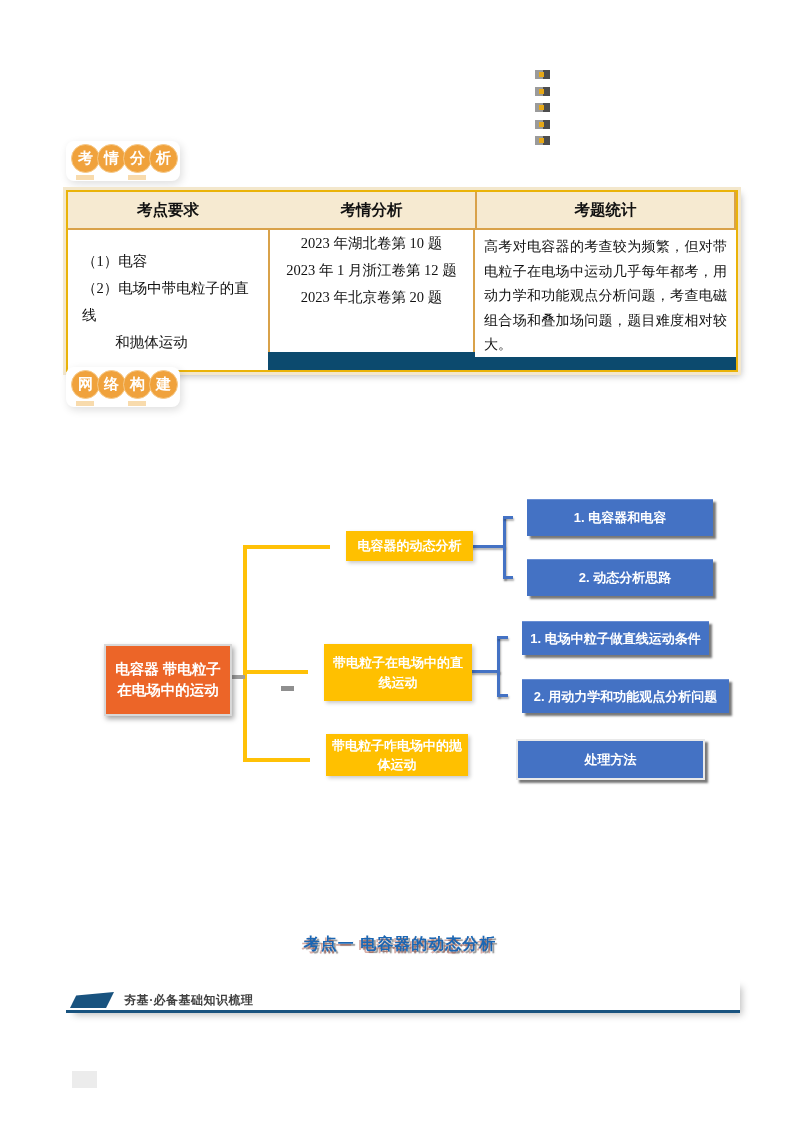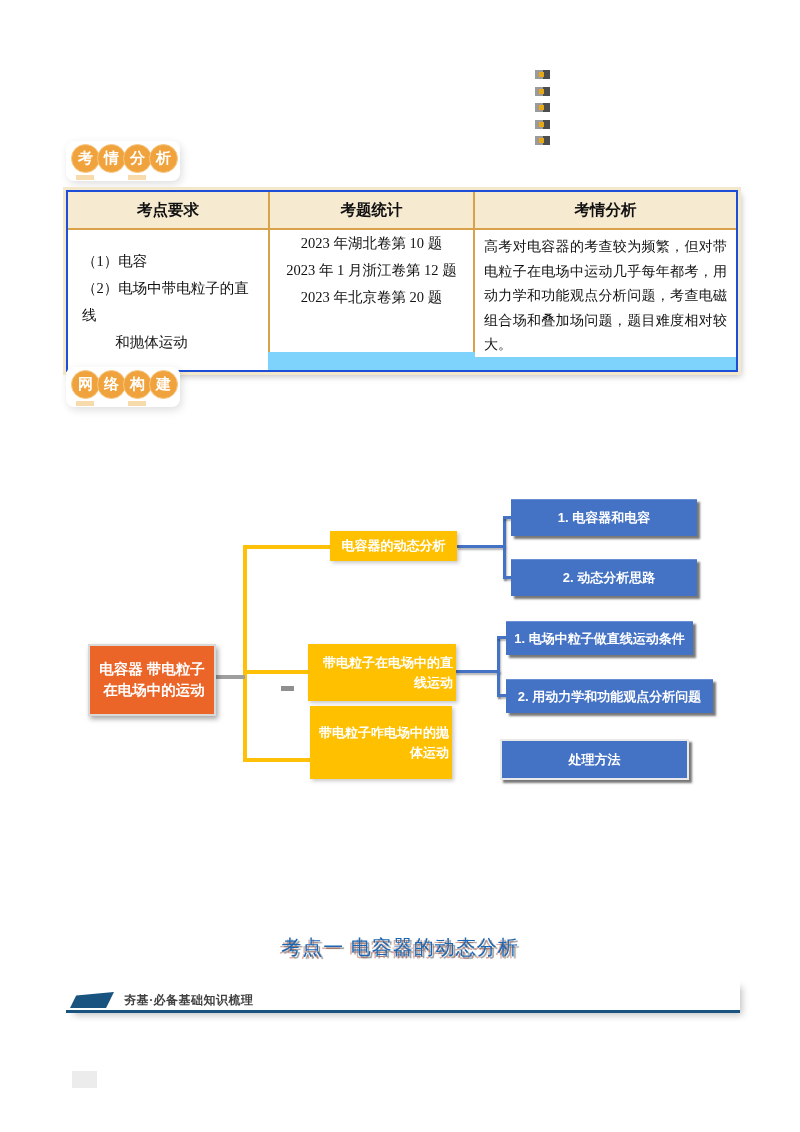--- a/index.html
+++ b/index.html
@@ -25,41 +25,42 @@
     color:#fff;font-weight:bold;font-size:15px;
     display:flex;align-items:center;justify-content:center;
     margin-right:-3px;position:relative;z-index:2;
     font-family:"Liberation Sans",sans-serif;
   }
   .badge-tab{position:absolute;bottom:1px;width:18px;height:5px;background:#f8dbad;z-index:1;}
   .badge-tab.t1{left:10px;} .badge-tab.t2{left:62px;}
   
   .exam-table{
     position:absolute;left:66px;top:190px;width:668px;
-    border:2px solid #1d4ed8;outline:3px solid #f3e7cc;
+    border:2px solid #eab308;outline:3px solid #f3e7cc;
     box-shadow:3px 4px 7px rgba(0,0,0,0.28);
     display:grid;grid-template-columns:200px 207px 261px;
-    background:#7dd3fc;font-family:"Liberation Serif",serif;
+    background:#0c4a6e;font-family:"Liberation Serif",serif;
   }
   .exam-table .th{
     background:#f6ead1;border-bottom:2px solid #d9a24a;
     height:36px;display:flex;align-items:center;justify-content:center;
     font-weight:bold;font-size:15.5px;color:#111;
   }
   .exam-table .th.mid,.exam-table .td.mid{border-left:2px solid #d9a24a;border-right:2px solid #d9a24a;}
   .exam-table .td{background:#fff;height:122px;font-size:14.5px;color:#111;}
   .td.req{padding:18px 6px 0 14px;line-height:27px;}
   .td.req .indent{margin-left:2.3em;}
   .td.stat{text-align:center;line-height:27px;}
   .td.ana{padding:5px 9px 0 9px;font-size:14px;line-height:24.5px;text-align:justify;}
   
   .node{
     position:absolute;display:flex;align-items:center;justify-content:center;
-    text-align:right;color:#fff;font-weight:bold;
-    font-family:"Liberation Sans",sans-serif;
+    text-align:center;color:#fff;font-weight:bold;
+    font-family:"Liberation Sans",sans-serif;
+    margin-left:16px;
   }
   .node.root{
     background:#ec6528;border:2px solid #d8d8d8;
     box-shadow:2px 3px 5px rgba(0,0,0,0.35);
     font-size:14.5px;line-height:1.45;
   }
   .node.branch{
     background:#ffc000;font-size:13px;line-height:1.5;
     box-shadow:2px 2px 4px rgba(0,0,0,0.22);padding:2px 3px;box-sizing:border-box;
   }
@@ -70,21 +71,21 @@
   }
   .node.leaf.framed{border:2px solid #e9e9e9;}
   .conn{position:absolute;}
   .conn.gold{background:#ffc107;}
   .conn.gray{background:#9e9e9e;}
   .conn.blue{background:#4472c4;box-shadow:1px 2px 2px rgba(0,0,0,0.3);}
   .stray-dash{position:absolute;left:281px;top:686px;width:13px;height:5px;background:#8f8f8f;}
   
   .topic-title{
     position:absolute;left:0;top:934px;width:100%;text-align:center;
-    font-size:20px;font-weight:normal;color:#1b66b3;letter-spacing:1px;
+    font-size:16px;font-weight:bold;color:#1b66b3;letter-spacing:1px;
     text-shadow:-2px 2px 0 rgba(165,70,55,0.45), 2px 2px 1px rgba(110,110,110,0.75);
     font-family:"Liberation Sans",sans-serif;
   }
   .section-bar{
     position:absolute;left:66px;top:979px;width:674px;height:31px;
     border-bottom:3px solid #19537f;
     box-shadow:5px 5px 7px -3px rgba(0,0,0,0.25);
   }
   .section-bar .flag{
     position:absolute;left:4px;bottom:2px;width:44px;height:16px;background:#19537f;
@@ -129,22 +130,22 @@
       <div class="badge-circle">情</div>
       <div class="badge-circle">分</div>
       <div class="badge-circle">析</div>
     </div>
     <span class="badge-tab t1"></span>
     <span class="badge-tab t2"></span>
   </div>
 
   <div class="exam-table">
     <div class="th">考点要求</div>
+    <div class="th">考情分析</div>
     <div class="th mid">考题统计</div>
-    <div class="th">考情分析</div>
     <div class="td req">
       <div>（1）电容</div>
       <div>（2）电场中带电粒子的直线</div>
       <div class="indent">和抛体运动</div>
     </div>
     <div class="td mid stat">
       <div>2023 年湖北卷第 10 题</div>
       <div>2023 年 1 月浙江卷第 12 题</div>
       <div>2023 年北京卷第 20 题</div>
     </div>
@@ -182,21 +183,21 @@
 
   <div class="node root" style="left:88px;top:644px;width:124px;height:68px;">
     <div>
       <div>电容器 带电粒子</div>
       <div>在电场中的运动</div>
     </div>
   </div>
 
   <div class="node branch" style="left:330px;top:531px;width:127px;height:30px;">电容器的动态分析</div>
   <div class="node branch" style="left:308px;top:644px;width:148px;height:57px;">带电粒子在电场中的直线运动</div>
-  <div class="node branch" style="left:310px;top:706px;width:142px;height:73px;">带电粒子咋电场中的抛体运动</div>
+  <div class="node branch" style="left:310px;top:734px;width:142px;height:42px;">带电粒子咋电场中的抛体运动</div>
 
   <div class="node leaf" style="left:511px;top:499px;width:186px;height:37px;">1. 电容器和电容</div>
   <div class="node leaf" style="left:511px;top:559px;width:186px;height:37px;padding-left:10px;">2. 动态分析思路</div>
   <div class="node leaf" style="left:506px;top:621px;width:187px;height:34px;">1. 电场中粒子做直线运动条件</div>
   <div class="node leaf" style="left:506px;top:679px;width:207px;height:34px;">2. 用动力学和功能观点分析问题</div>
   <div class="node leaf framed" style="left:500px;top:739px;width:189px;height:41px;">处理方法</div>
 
   <div class="topic-title">考点一 电容器的动态分析</div>
 
   <div class="section-bar">

